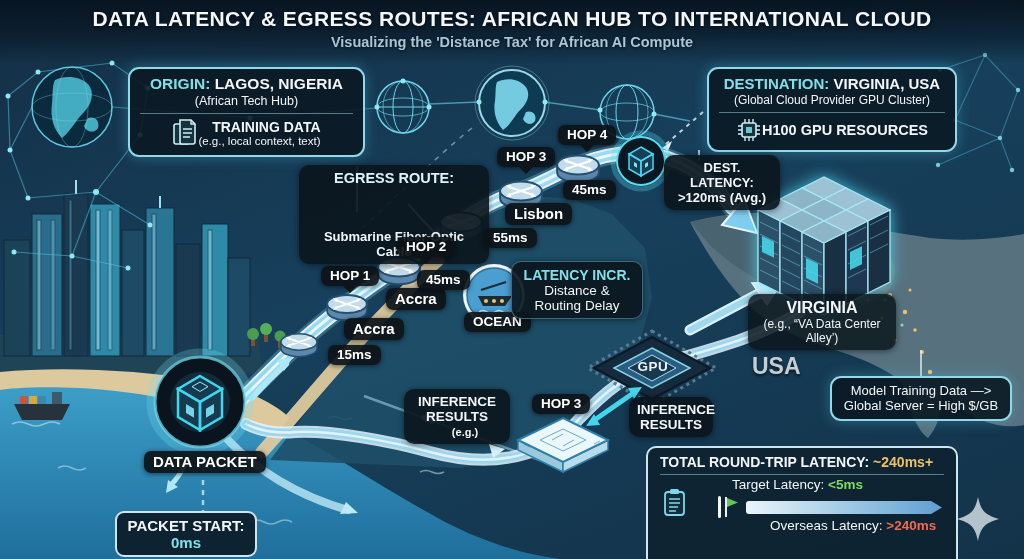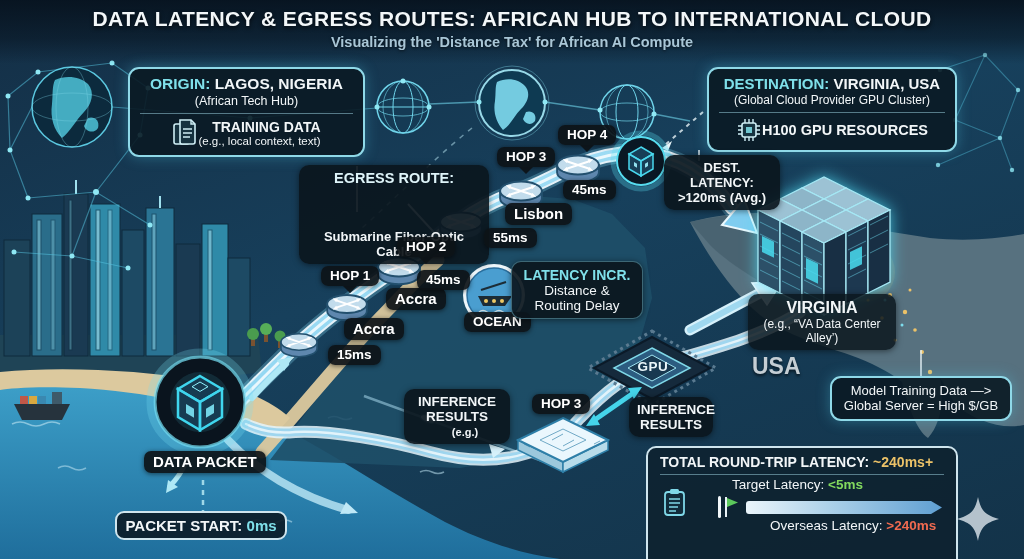--- a/index.html
+++ b/index.html
@@ -460,21 +460,21 @@
     <span style="font-size:11px;padding-left:16px;">(e.g.)</span></div>
 </div>
 <div class="pill" style="left:532px;top:394px;">HOP 3</div>
 <div class="dark-box" style="left:629px;top:397px;width:84px;">
   <div style="font-size:13.5px;font-weight:bold;">INFERENCE</div>
   <div style="font-size:13.5px;font-weight:bold;">RESULTS</div>
 </div>
 <div class="plain" style="left:630px;top:359px;width:46px;text-align:center;font-size:13.5px;color:#eaf6fa;letter-spacing:.5px;">GPU</div>
 
 <div class="pill lg" style="left:144px;top:451px;">DATA PACKET</div>
-<div style="position:absolute;left:115px;top:511px;width:172px;background:rgba(12,28,40,.92);border:2px solid #cfe5ee;border-radius:9px;padding:4px 6px;text-align:center;font-weight:bold;font-size:15px;">
+<div style="position:absolute;left:115px;top:511px;width:142px;background:rgba(12,28,40,.92);border:2px solid #cfe5ee;border-radius:9px;padding:4px 6px;text-align:center;font-weight:bold;font-size:15px;">
   <span>PACKET START:</span>
   <span class="cyan">0ms</span>
 </div>
 
 <div style="position:absolute;left:646px;top:446px;width:312px;height:136px;background:rgba(14,34,48,.93);border:2px solid #cfe5ee;border-radius:10px;padding:6px 12px;">
   <div style="font-size:14px;font-weight:bold;">
     <span>TOTAL ROUND-TRIP LATENCY:</span>
     <span class="amber">~240ms+</span>
   </div>
   <div class="divider" style="margin:4px 0 2px;"></div>

